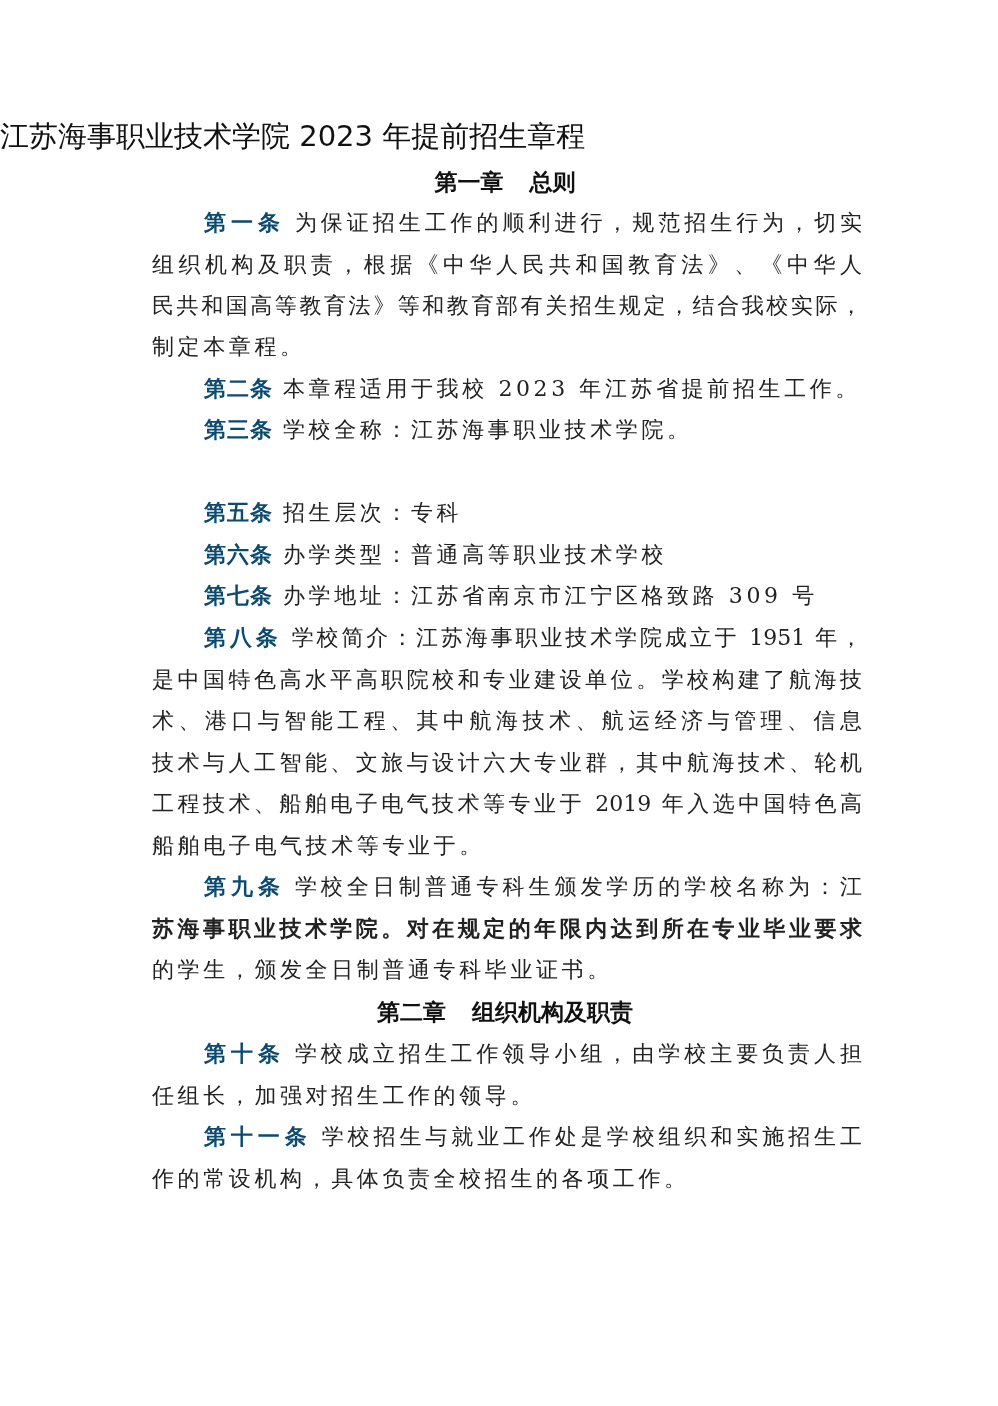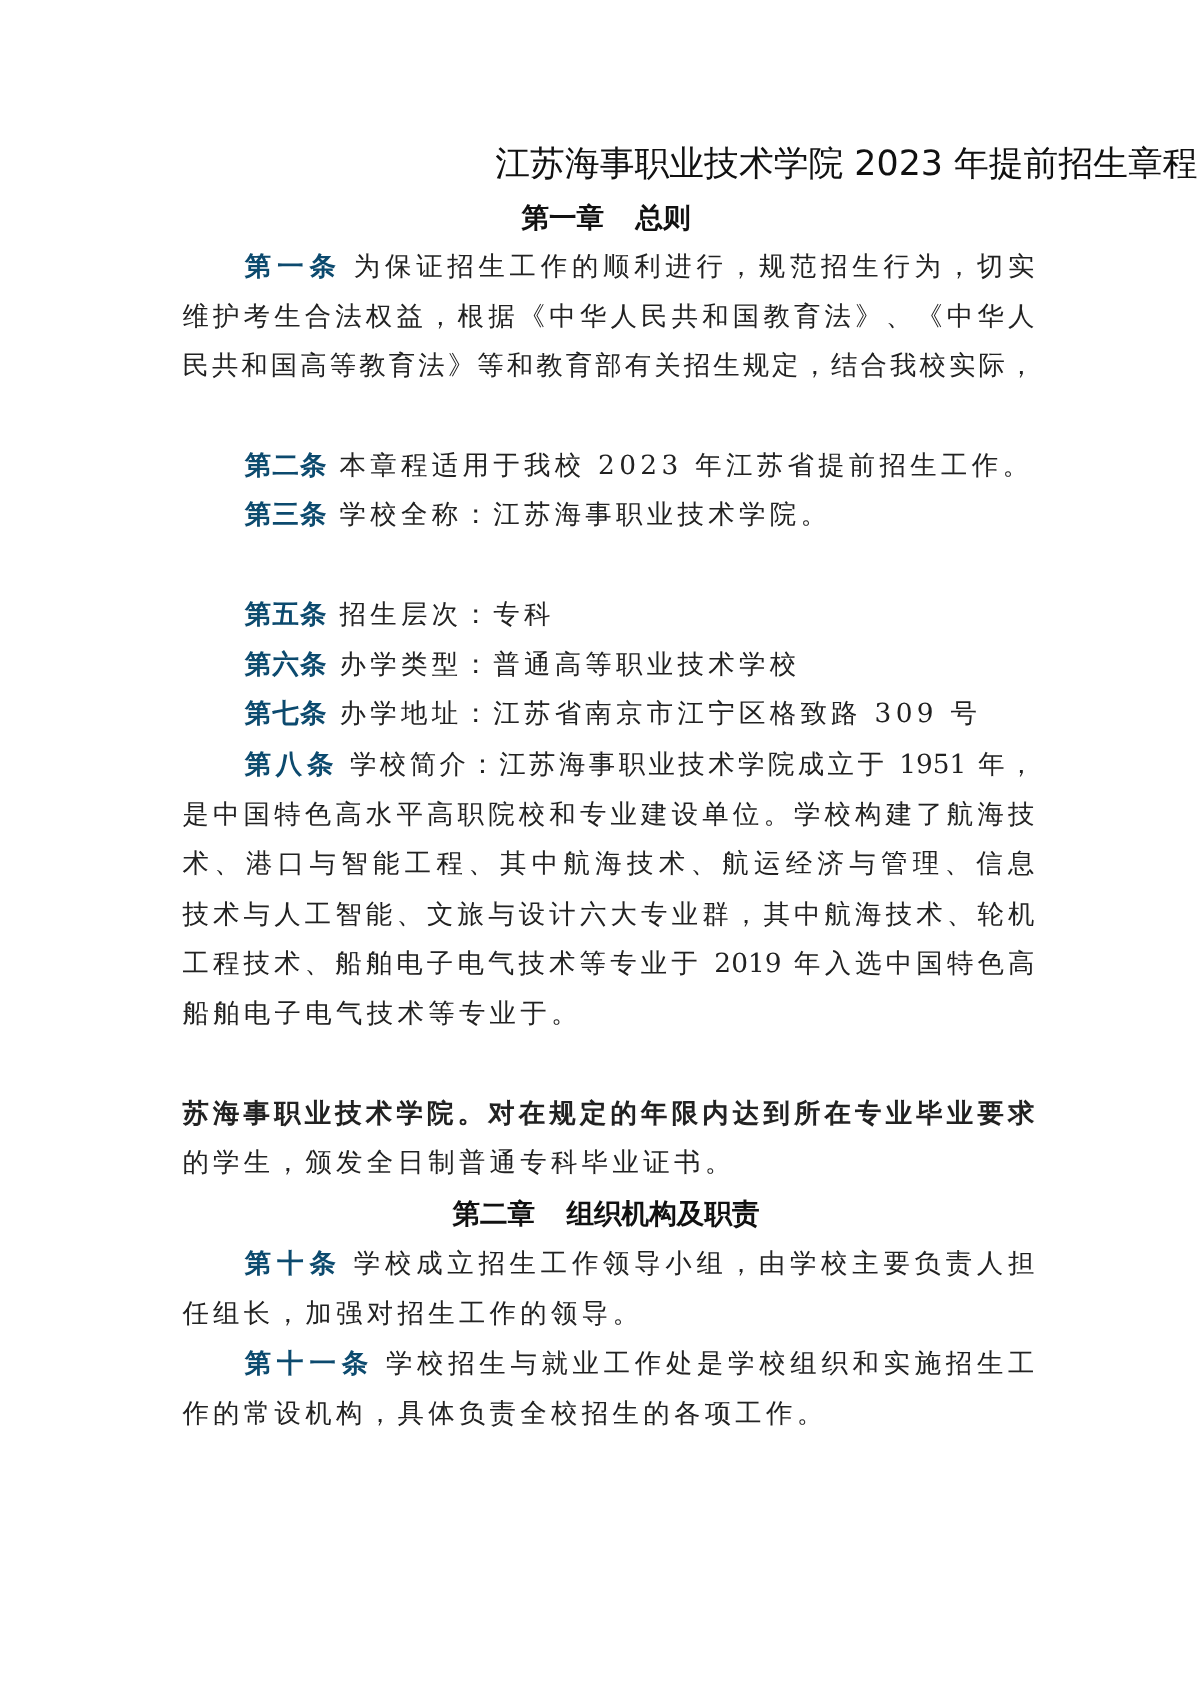--- a/index.html
+++ b/index.html
@@ -1,55 +1,57 @@
 <!DOCTYPE html>
 <html><head>
 <meta charset="utf-8">
 <style>
   html, body { margin: 0; padding: 0; background: #ffffff; }
   body { width: 998px; height: 1406px; position: relative; overflow: hidden;
          font-family: "DejaVu Serif", "Liberation Serif", serif; color: #111; }
   .page { position: absolute; left: 0; top: 0; width: 998px; height: 1406px; }
-  .title { position: absolute; left: 0; width: 998px; top: 114px; text-align: right;
+  .title { position: absolute; left: 0; width: 998px; top: 114px; text-align: left;
            font-family: "DejaVu Sans", "Liberation Sans", sans-serif; font-size: 29px; line-height: 44px; color: #111; }
   .chapter { position: absolute; left: 0; width: 1010px; text-align: center;
              font-family: "DejaVu Sans", "Liberation Sans", sans-serif; font-weight: bold; font-size: 23px; line-height: 36px; color: #111; }
   .chapter .gap { display: inline-block; width: 26px; }
   .line { position: absolute; left: 152px; width: 710px; height: 41px; line-height: 41px;
           font-size: 22px; white-space: nowrap; color: #222; letter-spacing: 3.6px; }
   .line.indent { left: 204px; width: 658px; }
   .line.justify { text-align: justify; text-align-last: justify; letter-spacing: 0; }
   .art { font-family: "DejaVu Sans", "Liberation Sans", sans-serif; font-weight: bold; color: #0c4a6e; letter-spacing: 1px; margin-right: 10px; }
 </style>
 </head>
 <body>
 
 <div class="page">
 
   <div class="title">江苏海事职业技术学院 2023 年提前招生章程</div>
 
   <div class="chapter" style="top:164px;"><span>第一章</span><span class="gap"></span><span>总则</span></div>
 
   <div class="line indent justify" style="top:202px;"><span class="art">第一条</span><span>为保证招生工作的顺利进行，规范招生行为，切实</span></div>
-  <div class="line justify" style="top:244px;">维护考生合法权益，根据《中华人民共和国教育法》、《中华人</div>
+  <div class="line justify" style="top:244px;">组织机构及职责，根据《中华人民共和国教育法》、《中华人</div>
   <div class="line justify" style="top:285px;">民共和国高等教育法》等和教育部有关招生规定，结合我校实际，</div>
+  <div class="line" style="top:326px;">制定本章程。</div>
 
   <div class="line indent" style="top:368px;"><span class="art">第二条</span><span>本章程适用于我校 2023 年江苏省提前招生工作。</span></div>
   <div class="line indent" style="top:409px;"><span class="art">第三条</span><span>学校全称：江苏海事职业技术学院。</span></div>
   <div class="line indent" style="top:492px;"><span class="art">第五条</span><span>招生层次：专科</span></div>
   <div class="line indent" style="top:534px;"><span class="art">第六条</span><span>办学类型：普通高等职业技术学校</span></div>
   <div class="line indent" style="top:575px;"><span class="art">第七条</span><span>办学地址：江苏省南京市江宁区格致路 309 号</span></div>
 
   <div class="line indent justify" style="top:617px;"><span class="art">第八条</span><span>学校简介：江苏海事职业技术学院成立于 1951 年，</span></div>
   <div class="line justify" style="top:659px;">是中国特色高水平高职院校和专业建设单位。学校构建了航海技</div>
   <div class="line justify" style="top:700px;">术、港口与智能工程、其中航海技术、航运经济与管理、信息</div>
   <div class="line justify" style="top:742px;">技术与人工智能、文旅与设计六大专业群，其中航海技术、轮机</div>
   <div class="line justify" style="top:783px;">工程技术、船舶电子电气技术等专业于 2019 年入选中国特色高</div>
   <div class="line" style="top:825px;">船舶电子电气技术等专业于。</div>
 
+  <div class="line indent justify" style="top:866px;"><span class="art">第九条</span><span>学校全日制普通专科生颁发学历的学校名称为：江</span></div>
   <div class="line justify" style="top:908px;font-weight:bold;">苏海事职业技术学院。对在规定的年限内达到所在专业毕业要求</div>
   <div class="line" style="top:949px;">的学生，颁发全日制普通专科毕业证书。</div>
 
   <div class="chapter" style="top:994px;"><span>第二章</span><span class="gap"></span><span>组织机构及职责</span></div>
 
   <div class="line indent justify" style="top:1033px;"><span class="art">第十条</span><span>学校成立招生工作领导小组，由学校主要负责人担</span></div>
   <div class="line indent justify" style="top:1116px;"><span class="art">第十一条</span><span>学校招生与就业工作处是学校组织和实施招生工</span></div>
 
   <div class="line" style="top:1075px;">任组长，加强对招生工作的领导。</div>
   <div class="line" style="top:1158px;">作的常设机构，具体负责全校招生的各项工作。</div>

